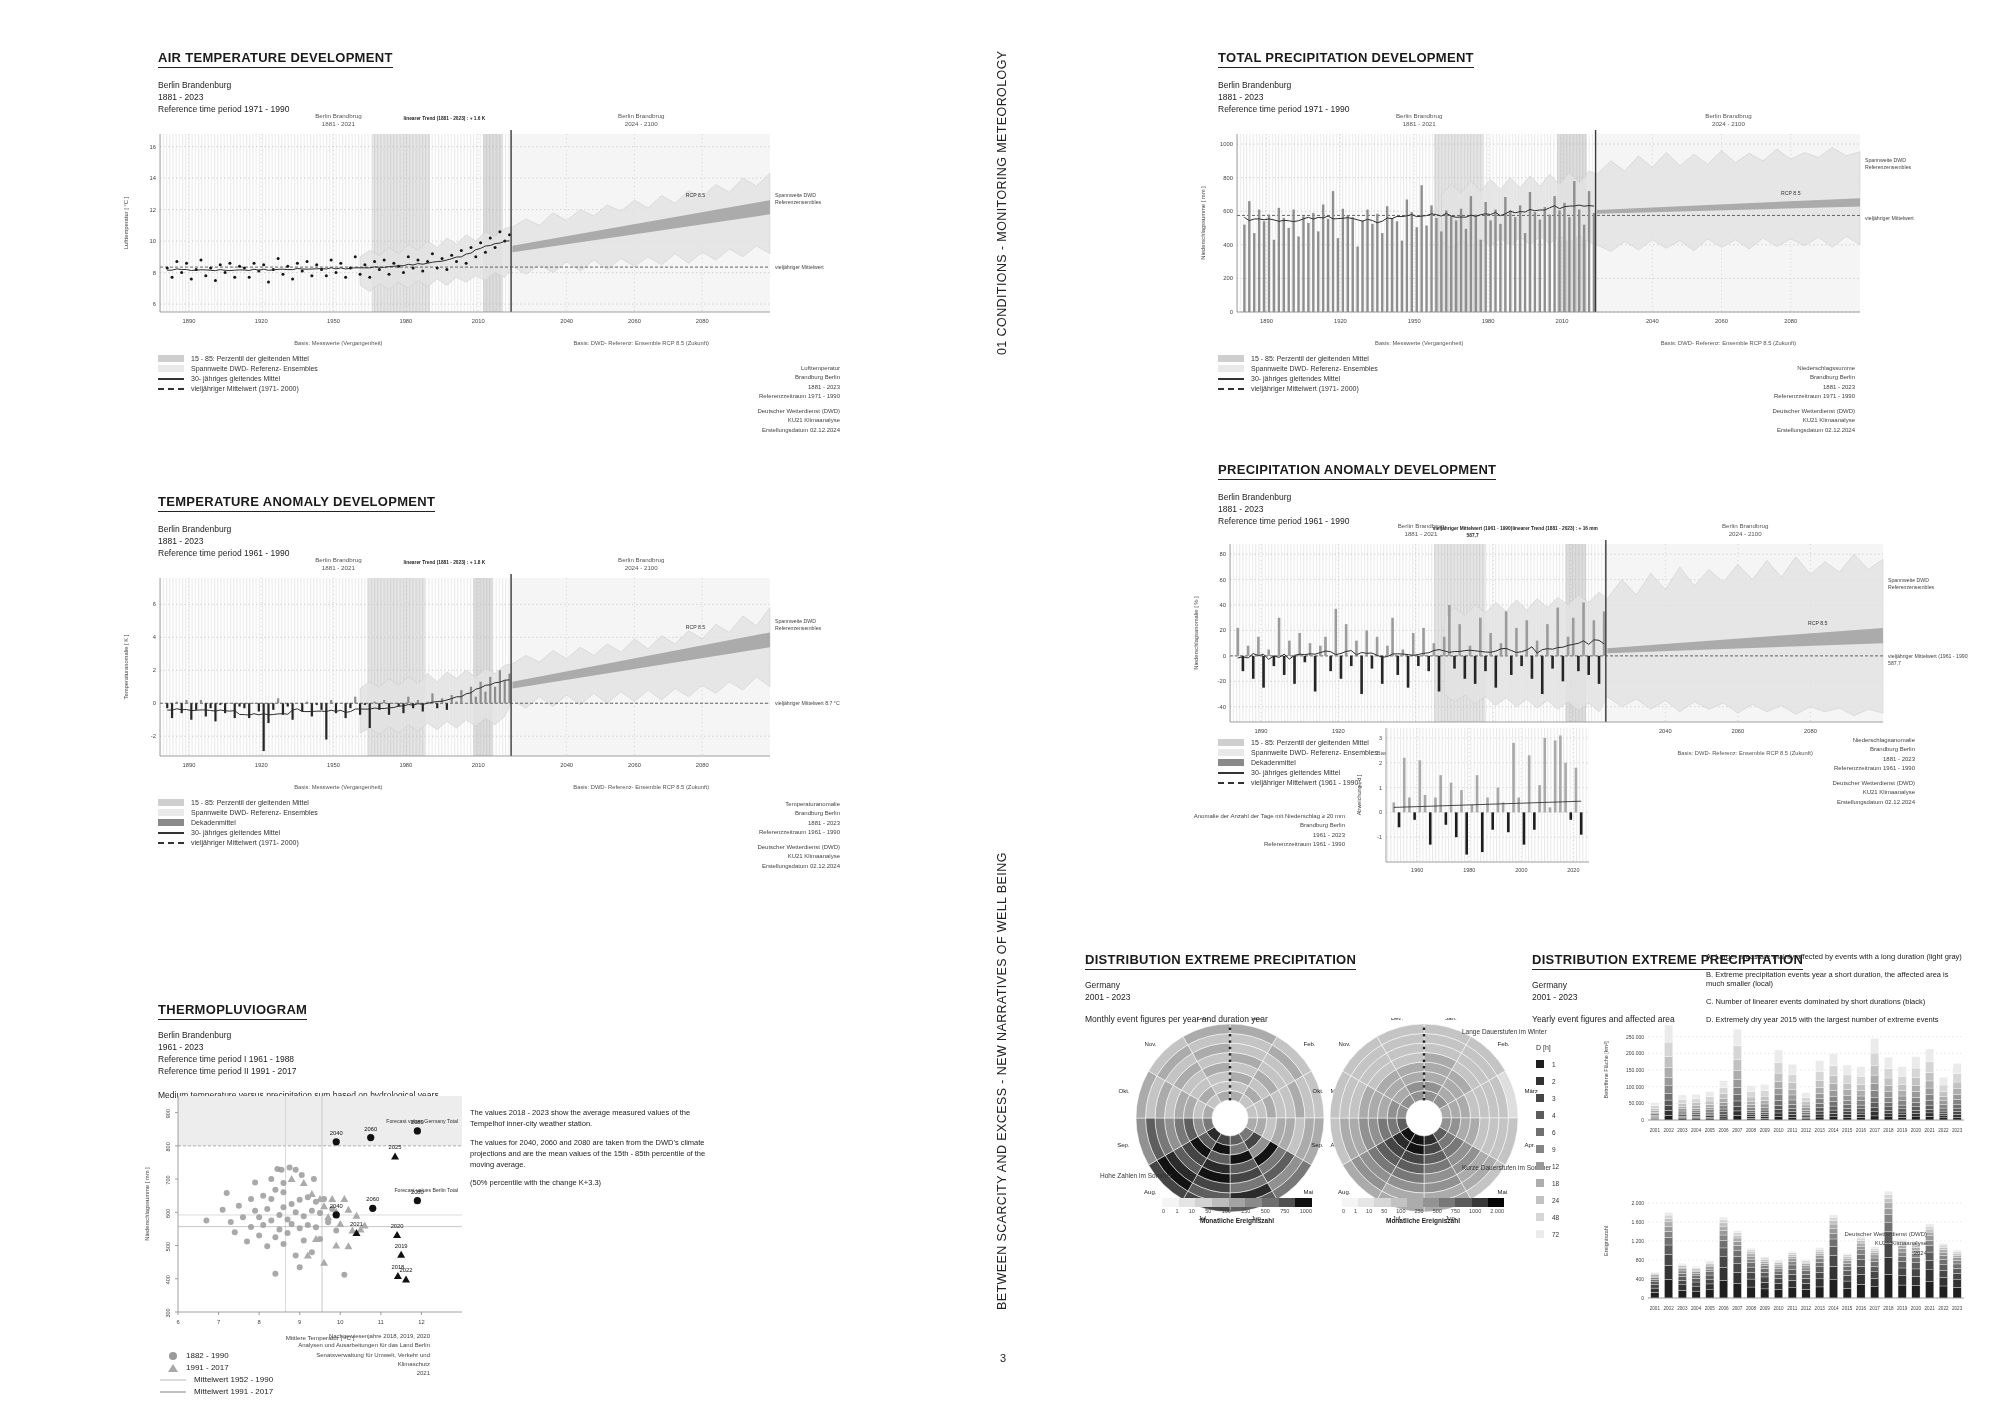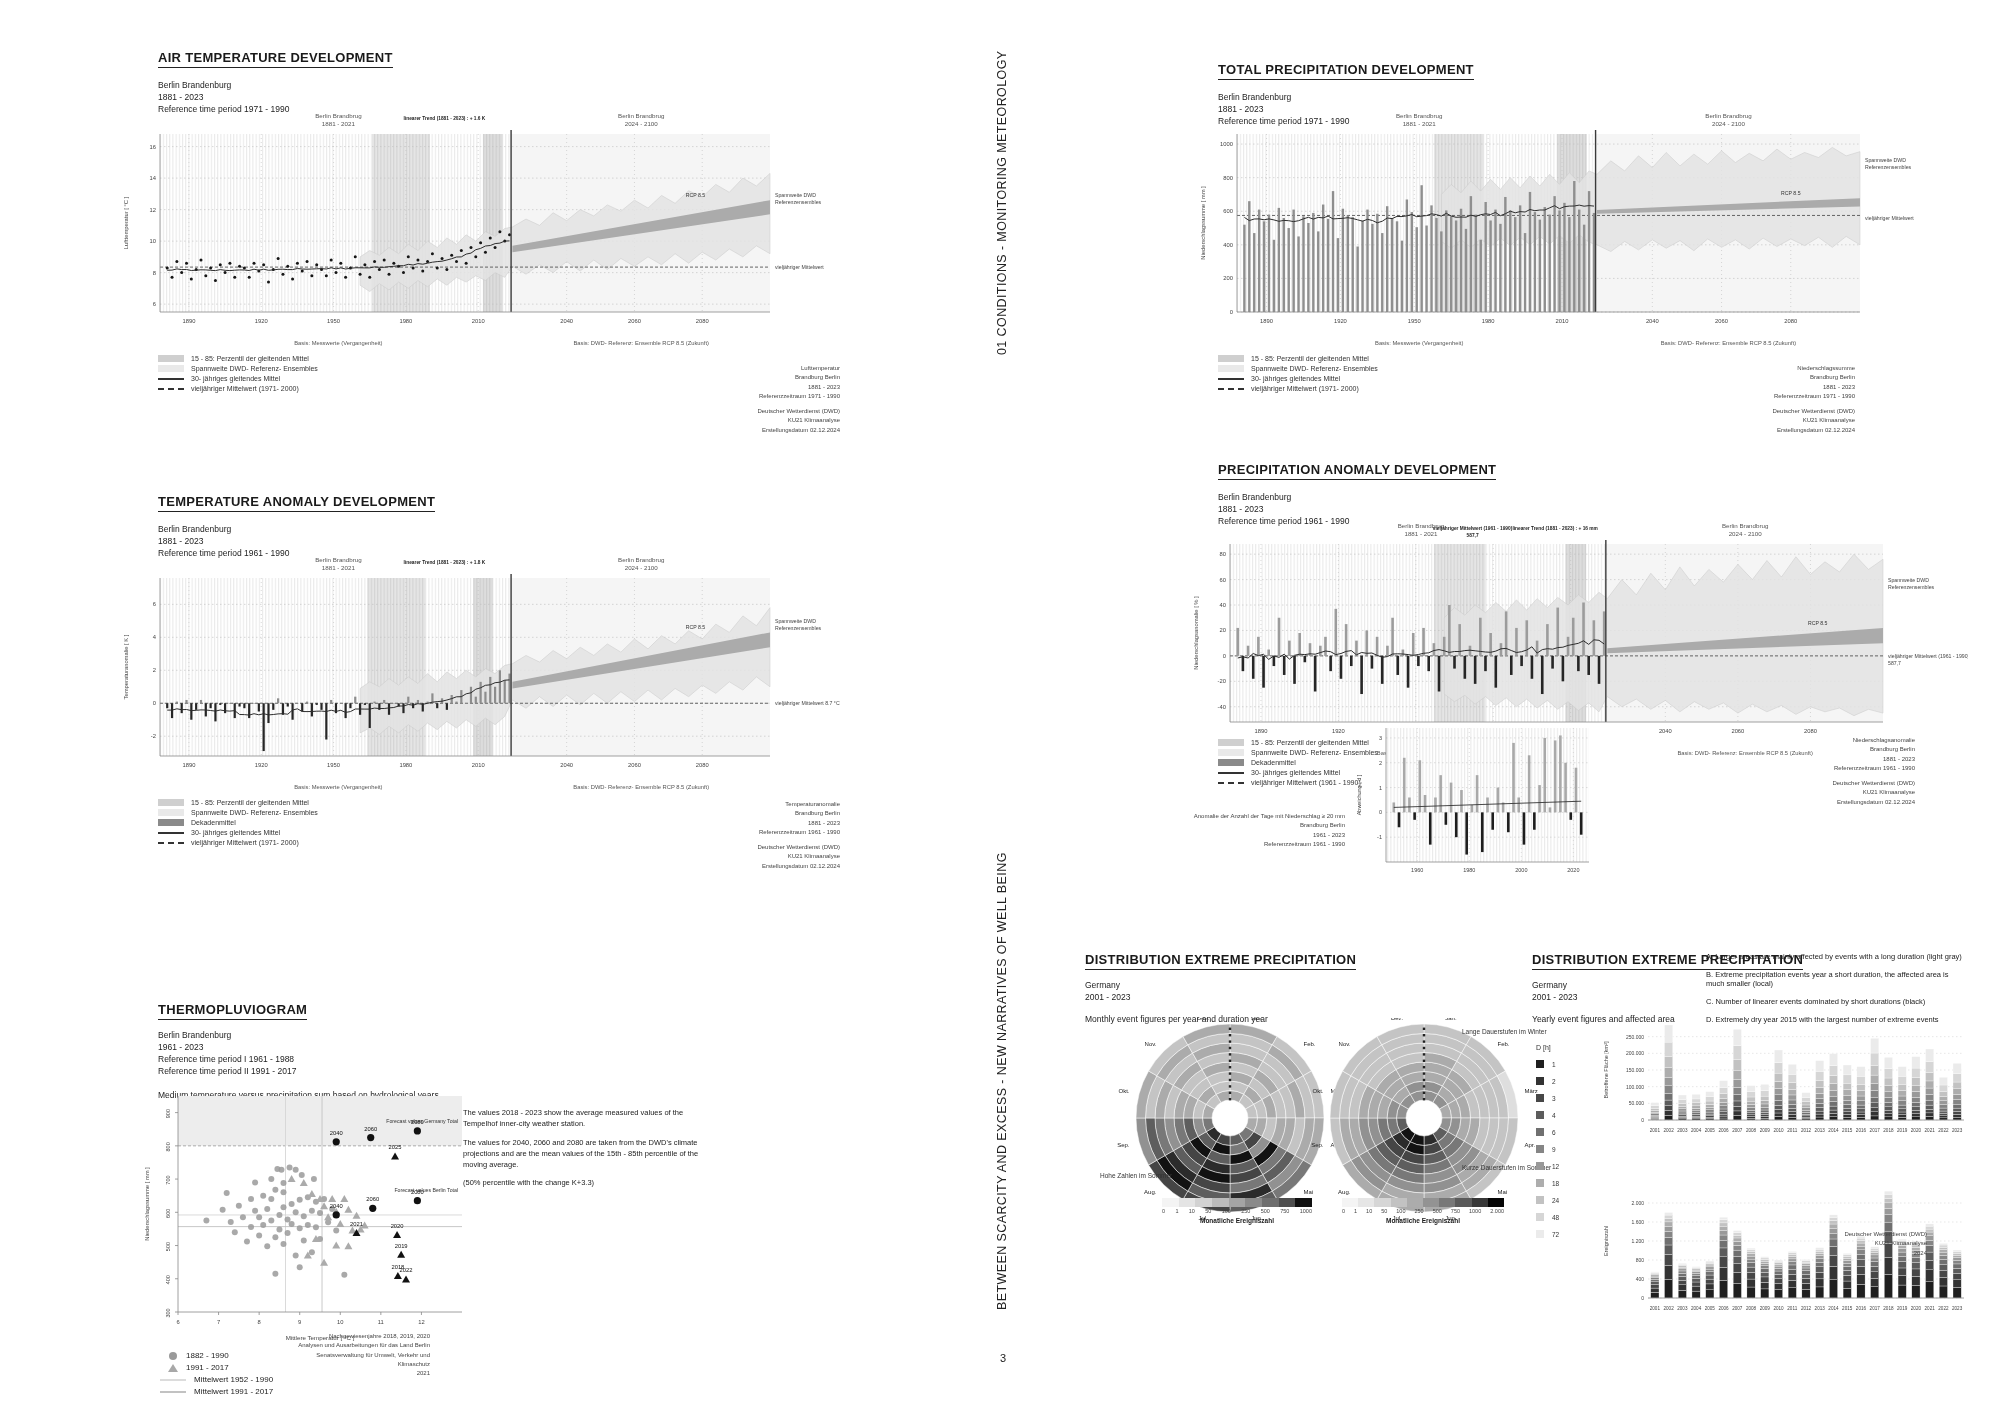--- a/index.html
+++ b/index.html
@@ -19,21 +19,21 @@
   .sw.line{height:0;border-top:2px solid #333}
   .sw.dash{height:0;border-top:2px dashed #333}
   .sw.mline1{height:0;border-top:2px solid #dcdcdc}
   .sw.mline2{height:0;border-top:2px solid #c2c2c2}
   .mk-dot{width:8px;height:8px;border-radius:50%;background:#9a9a9a;flex:none;margin:0 9px}
   .mk-tri{width:0;height:0;border-left:5px solid transparent;border-right:5px solid transparent;
           border-bottom:8px solid #a8a8a8;flex:none;margin:0 8px}
   .src{font-size:6px;color:#444;text-align:right;line-height:1.55}
   .src .gap{height:6px}
   .para{font-size:7.5px;line-height:1.45;color:#222}
-  .para p{margin:0 0 8px 8px}
+  .para p{margin:0 0 8px 15px}
   .note-line{font-size:7.5px;margin-bottom:9px;color:#222}
   .vtext{writing-mode:vertical-rl;transform:rotate(180deg);font-size:12.5px;
          letter-spacing:.4px;color:#222;white-space:nowrap}
   .pageno{font-size:11px;color:#222}
   .ann{font-size:6.5px;color:#333}
   .cbar-cells{display:flex;height:9px}
   .cbar-cells div{flex:1}
   .cbar-labels{display:flex;justify-content:space-between;font-size:5.5px;color:#444;margin-top:1px}
   .cbar-caption{font-size:6.5px;font-weight:bold;text-align:center;margin-top:3px}
   .dlegend{font-size:6.5px;color:#333}
@@ -584,21 +584,21 @@
     <div class="row">
       <div class="lsw sw mline2"></div>
       <span>Mittelwert 1991 - 2017</span>
     </div>
   </div>
 
 <div class="abs vtext" style="left:995px;top:125px;height:230px">01 CONDITIONS - MONITORING  METEOROLOGY</div>
 <div class="abs vtext" style="left:995px;top:890px;height:420px">BETWEEN SCARCITY AND EXCESS - NEW NARRATIVES OF WELL BEING</div>
 <div class="abs pageno" style="left:1000px;top:1352px">3</div>
 
-<div class="abs" style="left:1218px;top:60px">
+<div class="abs" style="left:1218px;top:48px">
   <div class="h1">TOTAL PRECIPITATION DEVELOPMENT</div>
   <div class="meta" style="margin-top:12px">
     <div>Berlin Brandenburg</div>
     <div>1881 - 2023</div>
     <div>Reference time period 1971 - 1990</div>
   </div>
 </div>
 <div class="abs" id="c-precip" style="left:1195px;top:108px"><svg width="760" height="240">
       <rect x="42" y="26" width="358.22499999999997" height="178" fill="#fff"></rect>
       <rect x="42" y="26" width="358.22499999999997" height="178" fill="url(#hatch)"></rect>

